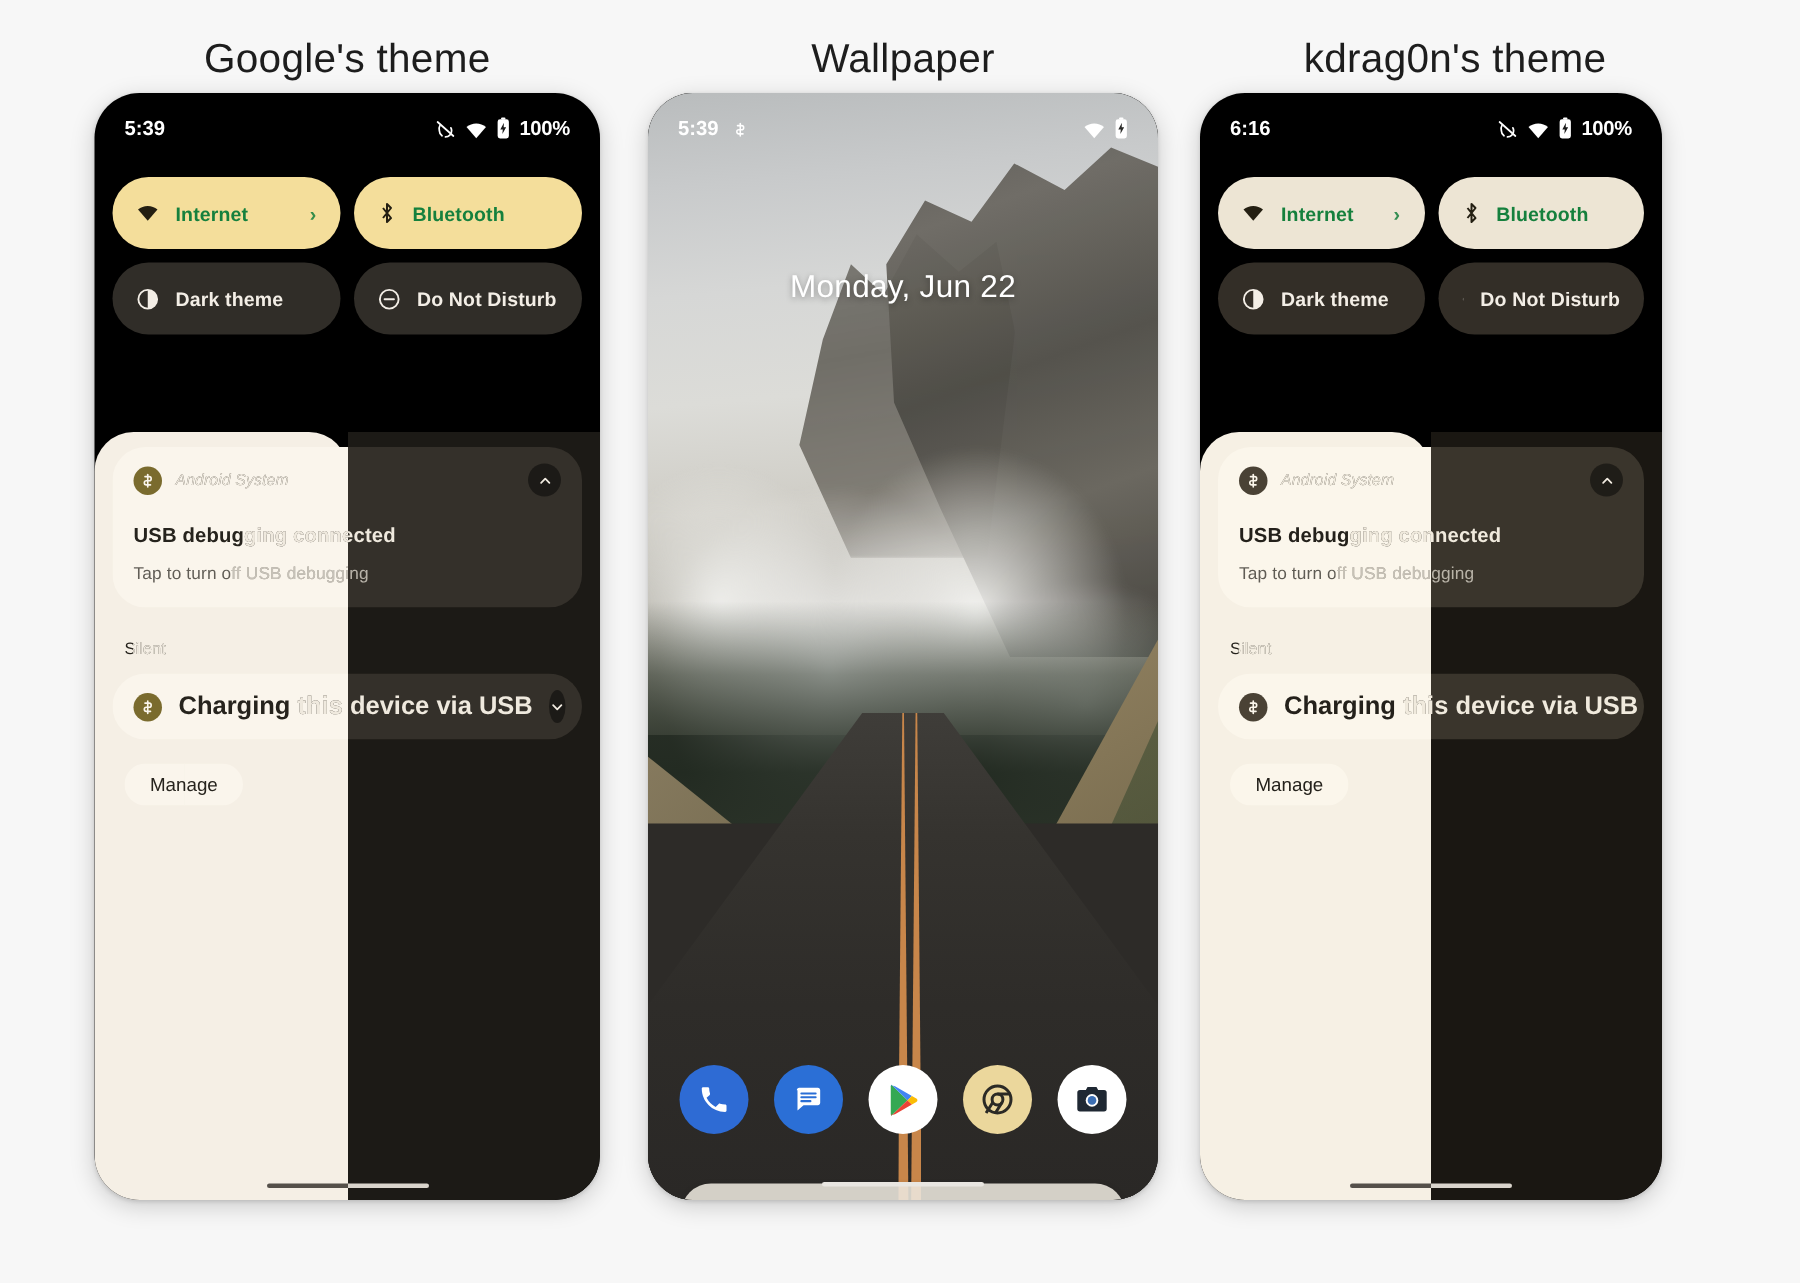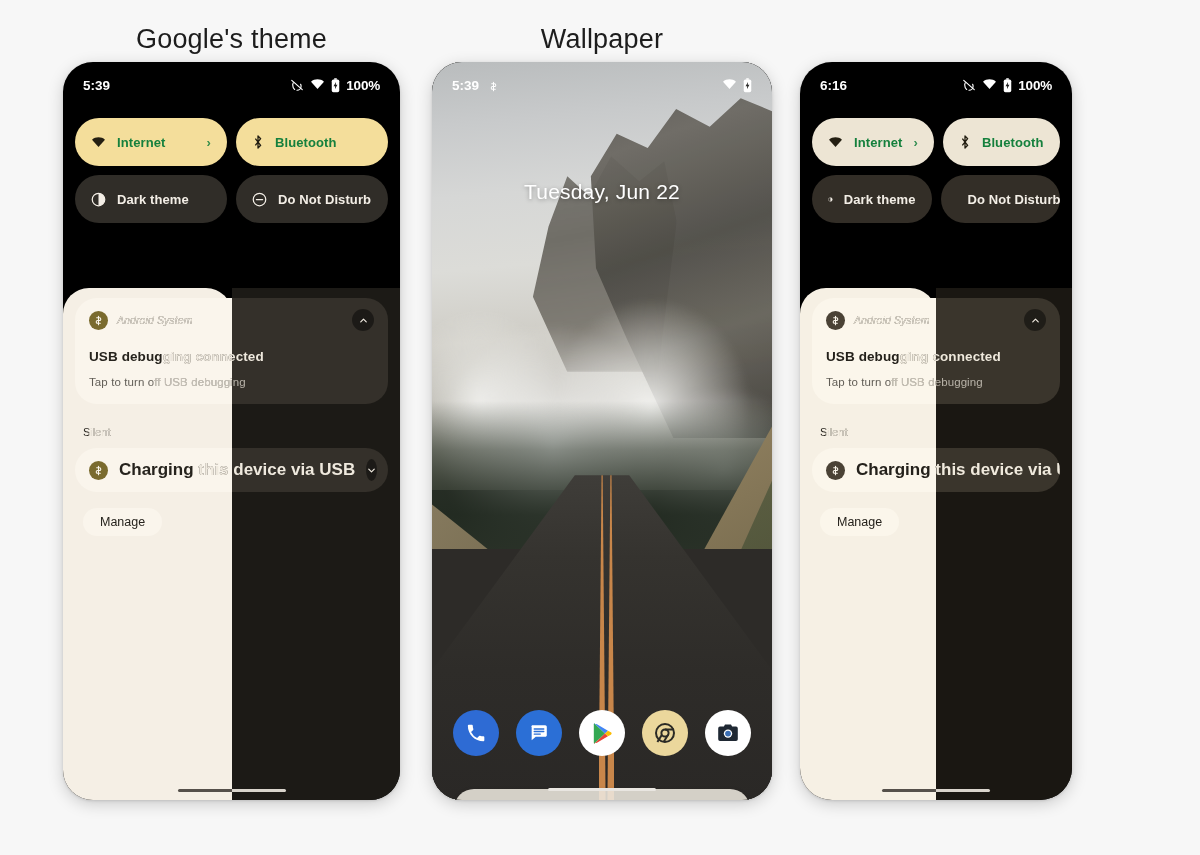--- a/index.html
+++ b/index.html
@@ -23,33 +23,33 @@
 
   
   .phone {
     position: absolute; top: 62px; width: 337px; height: 738px;
     border-radius: 30px; overflow: hidden;
     background: #000;
     box-shadow: 0 4px 16px rgba(0,0,0,0.18), 0 1px 3px rgba(0,0,0,0.12);
   }
   #phone-0 { left: 63px; }
   #phone-1 { left: 432px; width: 340px; }
-  #phone-2 { left: 800px; width: 272px; border-radius: 32px; }
+  #phone-2 { left: 800px; width: 308px; }
 
   .screen { position: absolute; inset: 0; overflow: hidden; }
 
   
   .statusbar {
     position: absolute; top: 0; left: 0; right: 0; height: 46px;
     display: flex; align-items: center;
     padding: 0 20px; color: #fff;
     font-size: 13.5px; font-weight: bold;
   }
   .sb-left { display: flex; align-items: flex-end; gap: 9px; }
-  .sb-right { margin-left: auto; display: flex; align-items: flex-start; gap: 6px; }
+  .sb-right { margin-left: auto; display: flex; align-items: flex-end; gap: 6px; }
   .sb-pct { font-size: 13.5px; font-weight: bold; letter-spacing: -0.2px; }
   .sb-ico { display: block; }
 
   
   .qs { position: absolute; top: 56px; left: 0; right: 0; padding: 0 12px; }
   .qs-row { display: flex; gap: 9px; margin-bottom: 9px; }
   .tile {
     flex: 1; height: 48px; border-radius: 26px;
     display: flex; align-items: center; gap: 11px;
     padding: 0 16px; font-size: 13px; font-weight: bold;
@@ -215,20 +215,21 @@
     width: 108px; height: 3.5px; border-radius: 2px; background: #e9e6e1;
   }
 </style>
 </head>
 <body>
 
 <div class="stage">
 
   <div class="col-title" id="title-0">Google's theme</div>
   <div class="col-title" id="title-1">Wallpaper</div>
+  <div class="col-title" id="title-2">kdrag0n's theme</div>
 
   <div class="phone" id="phone-0" style="--accent:#F4DE9B; --tileoff:#302D28; --shade-light:#F5EFE5; --shade-dark:#1C1A16; --card-light:#FAF5EC; --card-dark:#34302A; --appicon:#7A6B2E; --txt-dark-on-light:#26231D; --txt-light-on-dark:#EFE9DE;">
     <div class="screen">
 
       <div class="statusbar">
         <div class="sb-left">
           <span>5:39</span>
         </div>
         <div class="sb-right">
           <svg class="sb-ico" width="14" height="14" viewBox="0 0 24 24" fill="none" stroke="#fff" stroke-width="2" stroke-linecap="round">
@@ -418,21 +419,21 @@
               <path d="M12 18.5 1.2 6.2C4.2 3.6 8 2.2 12 2.2s7.8 1.4 10.8 4L12 18.5z"></path>
             </svg>
           <svg width="9" height="15" viewBox="0 0 12 20" fill="#fff">
             <rect x="1" y="2" width="10" height="17" rx="2.2"></rect>
               <rect x="4" y="0.4" width="4" height="2" rx="1"></rect>
             <path d="M6.6 5.2 3.4 11h2.2l-.4 4 3.4-6H6.4l.2-3.8z" fill="#2b2b29"></path>
           </svg>
         </div>
       </div>
 
-      <div class="wp-date">Tuesday, Jun 22</div>
+      <div class="wp-date">Monday, Jun 22</div>
 
 
       <div class="hs-dock">
         <div class="dock-ico" style="background:#2E6BD4">
           <svg width="22" height="22" viewBox="0 0 24 24" fill="#fff">
             <path d="M6.6 10.8a15 15 0 0 0 6.6 6.6l2.2-2.2c.3-.3.7-.4 1-.2 1.2.4 2.4.6 3.7.6.6 0 1 .4 1 1V20c0 .6-.4 1-1 1-9.4 0-17-7.6-17-17 0-.6.4-1 1-1h3.4c.6 0 1 .4 1 1 0 1.3.2 2.5.6 3.7.1.3 0 .7-.2 1l-2.3 2.1z"></path>
           </svg>
         </div>
         <div class="dock-ico" style="background:#2B6FD6">
           <svg width="22" height="22" viewBox="0 0 24 24" fill="#fff">

